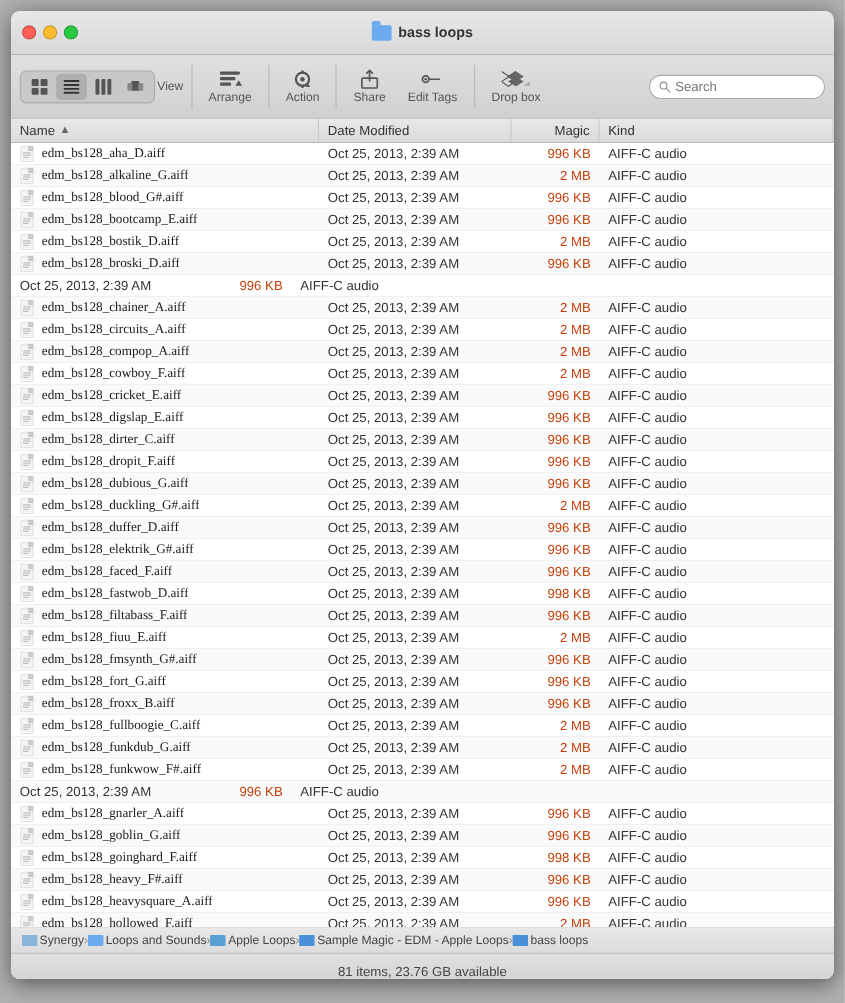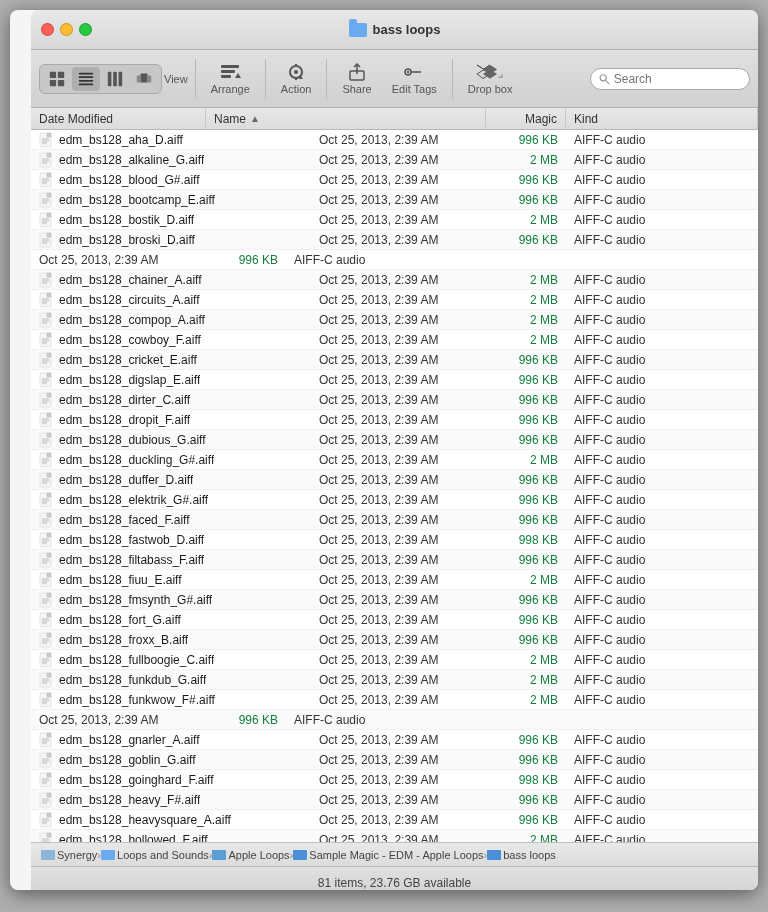--- a/index.html
+++ b/index.html
@@ -18,21 +18,20 @@
       top: 10px;
       left: 10px;
       width: 748px;
       height: 880px;
       background: #f5f5f5;
       border-radius: 8px;
       box-shadow: 0 4px 20px rgba(0,0,0,0.5);
       display: flex;
       flex-direction: column;
       overflow: hidden;
-      padding-left: 21px;
     }
 
     
     .title-bar {
       height: 40px;
       background: linear-gradient(to bottom, #e8e8e8, #d8d8d8);
       border-bottom: 1px solid #b0b0b0;
       display: flex;
       align-items: center;
       justify-content: center;
@@ -212,20 +211,21 @@
     .file-row:nth-child(even) { background: #fafafa; }
 
     .cell-name {
       width: 280px;
       padding: 0 4px 0 8px;
       display: flex;
       align-items: center;
       gap: 4px;
       overflow: hidden;
       white-space: nowrap;
+      font-family: Liberation Serif, serif;
     }
     .aiff-icon {
       width: 16px;
       height: 16px;
       flex-shrink: 0;
       position: relative;
     }
     .aiff-icon svg { width: 16px; height: 16px; }
     .file-name-text {
       font-size: 12px;
@@ -238,21 +238,21 @@
       width: 175px;
       padding: 0 8px;
       font-size: 12px;
       color: #333;
       white-space: nowrap;
     }
     .cell-size {
       width: 80px;
       padding: 0 8px;
       font-size: 12px;
-      color: #15803d;
+      color: #c2410c;
       text-align: right;
       white-space: nowrap;
     }
     .cell-kind {
       flex: 1;
       padding: 0 8px;
       font-size: 12px;
       color: #333;
       white-space: nowrap;
     }
@@ -431,26 +431,26 @@
     <div class="search-box">
       <svg width="12" height="12" viewBox="0 0 14 14">
         <circle cx="5.5" cy="5.5" r="4" fill="none" stroke="#999" stroke-width="1.5"></circle>
         <line x1="9" y1="9" x2="13" y2="13" stroke="#999" stroke-width="1.5" stroke-linecap="round"></line>
       </svg>
       <input type="text" placeholder="Search" style="">
     </div>
   </div>
 
   <div class="col-headers">
-    <div class="col-header col-date">
-      <span>Date Modified</span>
-    </div>
     <div class="col-header col-name">
       <span>Name</span>
       <span class="sort-arrow">▲</span>
+    </div>
+    <div class="col-header col-date">
+      <span>Date Modified</span>
     </div>
     <div class="col-header col-size">
       <span>Magic</span>
     </div>
     <div class="col-header col-kind">
       <span>Kind</span>
     </div>
   </div>
 
   <div class="file-list" id="file-list">

